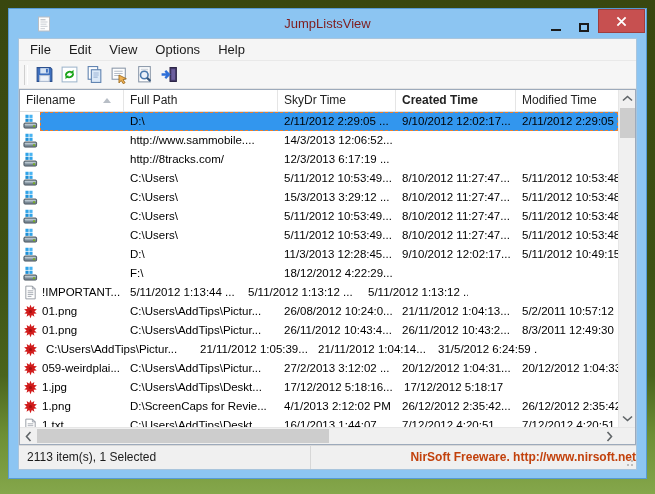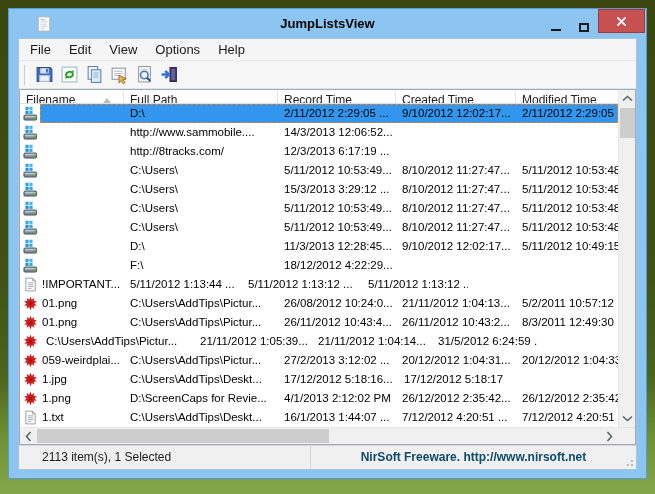--- a/index.html
+++ b/index.html
@@ -12,21 +12,21 @@
   
   .window {
     position:absolute; left:8px; top:8px; width:639px; height:471px;
     background:#8cc5f2; border:1px solid #569bd5;
     display:flex; flex-direction:column;
   }
   .titlebar { height:29px; display:flex; align-items:center; position:relative; flex:0 0 auto; }
   .title-icon { width:16px; height:16px; margin-left:27px; flex:0 0 auto; }
   .title-text {
     position:absolute; left:0; right:0; text-align:center;
-    font-size:13px; color:#000000; pointer-events:none;font-weight:bold;
+    font-size:13px; color:#7f1d1d; pointer-events:none;
   }
   .win-controls { position:absolute; right:1px; top:0; height:100%; display:flex; align-items:flex-start; }
   .btn-min,.btn-max { width:28px; height:24px; display:flex; align-items:center; justify-content:center; color:#1b1b1b; }
   .btn-min span { display:block; width:10px; height:2px; background:#1b1b1b; margin-top:6px; }
   .btn-max span { display:block; width:10px; height:9px; border:2px solid #1b1b1b; }
   .btn-close {
     width:47px; height:24px; background:#c75050; border:1px solid #9f3d3d;
     display:flex; align-items:center; justify-content:center;
   }
   .btn-close svg { width:11px; height:11px; }
@@ -48,21 +48,21 @@
   .tb-grip { width:4px; height:20px; border-left:1px solid #cfcfcf; border-right:1px solid #ffffff; margin:0 4px 0 2px; }
   .tb-btn { width:25px; height:24px; display:flex; align-items:center; justify-content:center; }
   .tb-btn svg { width:19px; height:19px; }
   
   .listview {
     flex:1 1 auto; background:#fff; border:1px solid #9daabb;
     display:flex; flex-direction:column; position:relative; overflow:hidden;
   }
   .list-main { flex:1 1 auto; display:flex; overflow:hidden; }
   .list-cols { flex:1 1 auto; display:flex; flex-direction:column; overflow:hidden; }
-  .lv-header { height:14px; display:flex; flex:0 0 auto; background:#fff; border-bottom:1px solid #e0e0e0; }
+  .lv-header { height:22px; display:flex; flex:0 0 auto; background:#fff; border-bottom:1px solid #e0e0e0; }
   .hcell {
     font-size:12px; color:#222; line-height:21px; padding-left:6px;
     border-right:1px solid #e5e5e5; position:relative; flex:0 0 auto;
     white-space:nowrap; overflow:hidden;
   }
   .sort-arrow {
     position:absolute; right:12px; top:8px; width:0; height:0;
     border-left:4px solid transparent; border-right:4px solid transparent;
     border-bottom:5px solid #b8bec6;
   }
@@ -87,22 +87,22 @@
   .hs-left,.hs-right { position:absolute; top:0; width:17px; height:16px; display:flex; align-items:center; justify-content:center; }
   .hs-left { left:0; } .hs-right { right:17px; }
   .hs-thumb { position:absolute; left:17px; top:1px; height:14px; width:292px; background:#cdcdcd; }
   .hs-corner { position:absolute; right:0; top:0; width:17px; height:16px; background:#f0f0f0; }
   .chev { stroke:#5f6467; stroke-width:1.6; fill:none; }
   
   .statusbar {
     height:24px; flex:0 0 auto; background:#f0f0f0; border-top:1px solid #d9d9d9;
     display:flex; font-size:12px; color:#1b1b1b; position:relative;
   }
-  .status-left { width:292px; flex:0 0 auto; padding:0 23px; line-height:23px; border-right:1px solid #d7d7d7; white-space:nowrap; overflow:hidden; }
-  .status-right { flex:1 1 auto; line-height:23px; text-align:center; color:#0c4a6e; font-weight:bold; white-space:nowrap; overflow:hidden; }
+  .status-left { width:292px; flex:0 0 auto; padding:0 8px; line-height:23px; border-right:1px solid #d7d7d7; white-space:nowrap; overflow:hidden; }
+  .status-right { flex:1 1 auto; line-height:23px; text-align:right; color:#c2410c; font-weight:bold; white-space:nowrap; overflow:hidden; }
   .resize-grip { position:absolute; right:2px; bottom:2px; width:10px; height:10px; opacity:.6; }
 </style>
 </head>
 <body>
 
 <div class="window">
   <div class="titlebar">
     <svg class="title-icon" viewBox="0 0 16 16">
       <rect x="2.5" y="1" width="11" height="14" fill="#fdfdfd" stroke="#b9bec4"></rect>
       <rect x="4.5" y="3" width="5" height="1.4" fill="#c3c8ce"></rect>
@@ -197,22 +197,22 @@
           </span>
         </div>
       </div>
 
     <div class="listview">
       <div class="list-main">
         <div class="list-cols">
           <div class="lv-header">
               <div class="hcell" style="width: 104px;">Filename<div class="sort-arrow"></div></div>
               <div class="hcell" style="width: 154px;">Full Path</div>
-              <div class="hcell" style="width: 118px;">Record Time</div>
-              <div class="hcell" style="width: 120px;">Created Time</div>
+              <div class="hcell" style="width: 118px;">SkyDr Time</div>
+              <div class="hcell" style="width: 120px; font-weight: bold;">Created Time</div>
               <div class="hcell" style="width: 106px;">Modified Time</div>
             </div>
           <div class="rows">
               <div class="row selected">
                 <div class="icon-cell">
                   <svg viewBox="0 0 16 16">
                     <rect x="2.6" y="0.8" width="3.4" height="3.4" fill="#2fa3e8"></rect>
                     <rect x="6.8" y="0.8" width="3.4" height="3.4" fill="#49b4f2"></rect>
                     <rect x="2.6" y="5" width="3.4" height="3.4" fill="#1e8fd4"></rect>
                     <rect x="6.8" y="5" width="3.4" height="3.4" fill="#2fa3e8"></rect>

